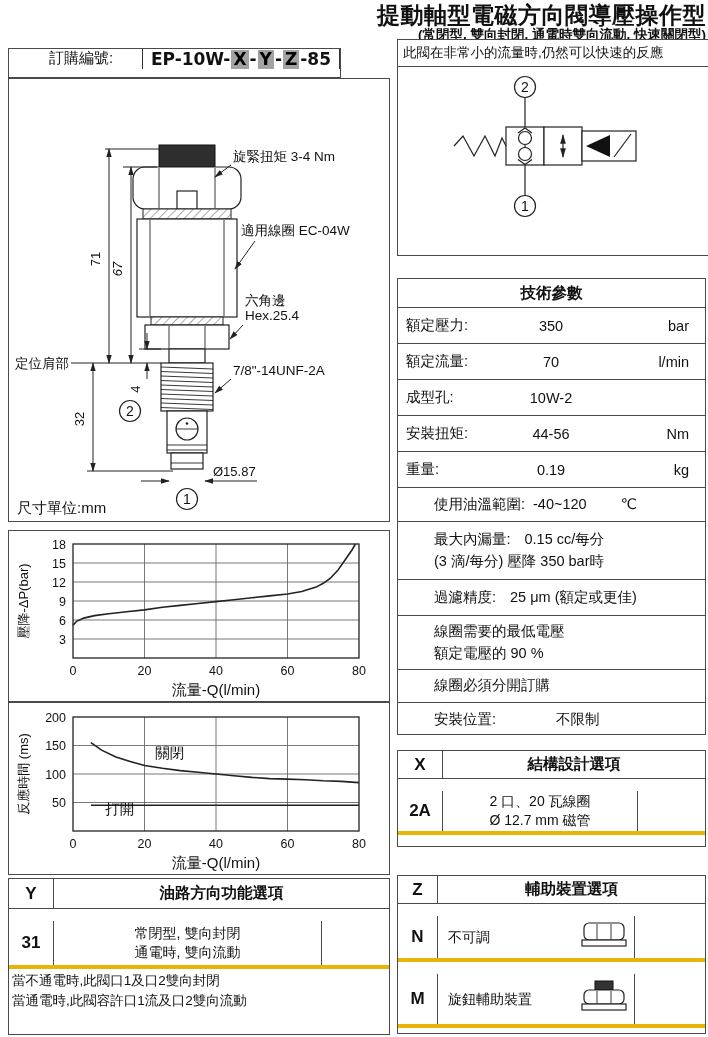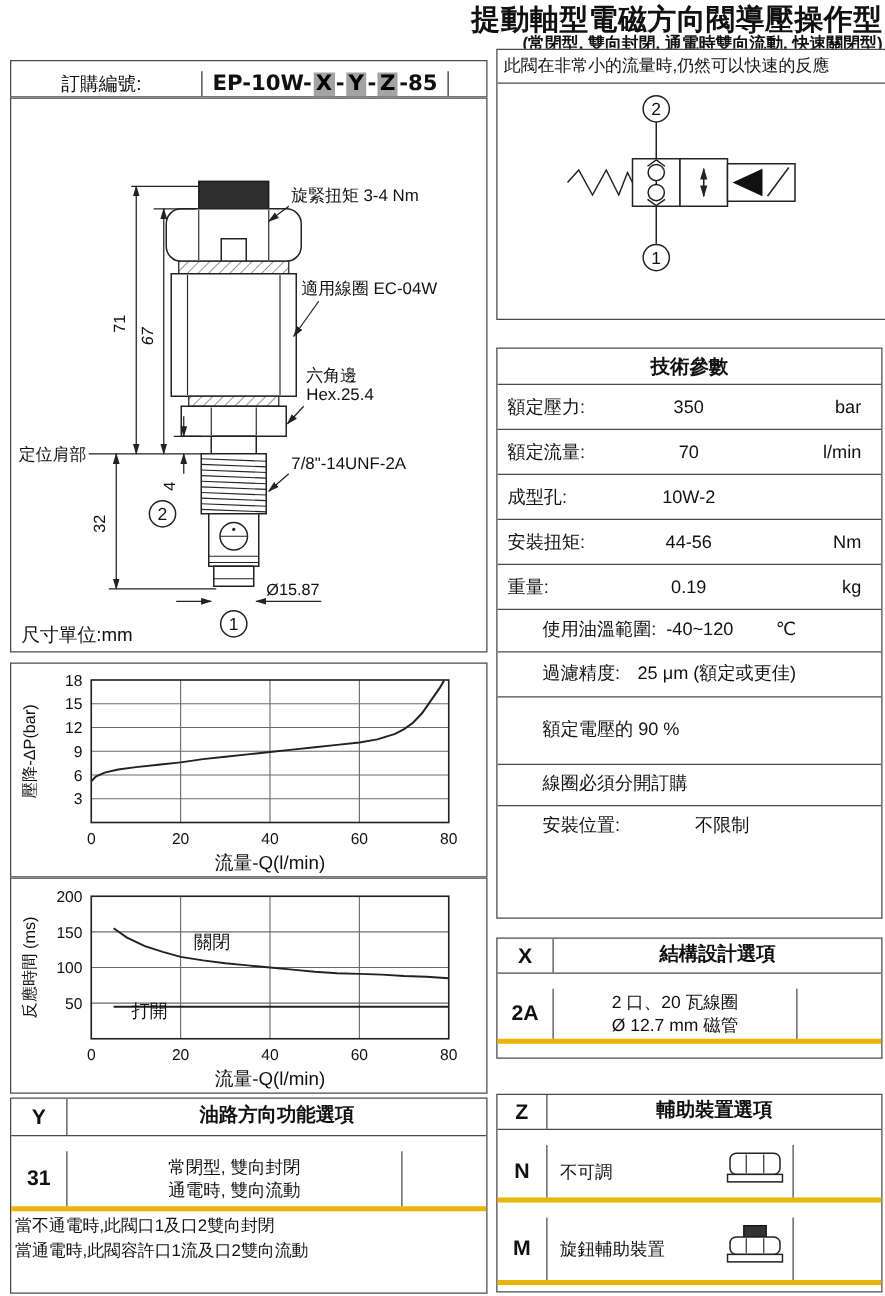--- a/index.html
+++ b/index.html
@@ -8,21 +8,21 @@
     position:relative; width:708px; height:1037px; overflow:hidden;
     font-family:"Liberation Sans","DejaVu Sans",sans-serif; color:#111;
   }
   .box { position:absolute; border:1px solid #4a4a4a; background:#fff; }
 
   
   .title { position:absolute; top:0; right:2px; font-size:23px; font-weight:700; letter-spacing:0.5px; white-space:nowrap; }
   .subtitle { position:absolute; top:26px; right:2px; font-size:13.5px; font-weight:800; white-space:nowrap; }
 
   
-  .order-box { left:8px; top:48px; width:382px; height:30px; display:flex; align-items:flex-end; }
+  .order-box { left:8px; top:48px; width:333px; height:30px; display:flex; align-items:flex-start; }
   .order-label { width:152px; display:flex; align-items:center; padding-left:40px; font-size:15px; }
   .order-cell { border-left:1px solid #333; border-right:1px solid #333; display:flex; align-items:center; padding:0 8px; font-weight:bold; font-size:17px; font-family:"DejaVu Sans",sans-serif; white-space:nowrap; }
   .code-letter { display:inline-block; background:#a3a3a3; color:#000; padding:0 2px; margin:0 1px; line-height:19px; }
 
   
   .drawing-box { left:8px; top:78px; width:382px; height:444px; }
   .chart1-box  { left:8px; top:530px; width:382px; height:172px; }
   .chart2-box  { left:8px; top:702px; width:382px; height:173px; }
   .y-table     { left:8px; top:878px; width:382px; height:157px; }
 
@@ -286,24 +286,29 @@
       <span class="unit">Nm</span>
   </div>
   <div class="tt-row tt-cols h36">
     <span class="lab">重量:</span>
       <span class="val">0.19</span>
       <span class="unit">kg</span>
   </div>
   <div class="tt-row h34">
     <span class="tt-line"><span>使用油溫範圍:</span><span class="gap8">-40~120</span><span class="gap34">℃</span></span>
   </div>
+  <div class="tt-row h58">
+    <span class="tt-line"><span>最大內漏量:</span><span class="gap14">0.15 cc/每分</span></span>
+    <span class="tt-line">(3 滴/每分) 壓降 350 bar時</span>
+  </div>
   <div class="tt-row h36b">
     <span class="tt-line"><span>過濾精度:</span><span class="gap14">25 μm (額定或更佳)</span></span>
   </div>
   <div class="tt-row h54">
+    <span class="tt-line">線圈需要的最低電壓</span>
     <span class="tt-line">額定電壓的 90 %</span>
   </div>
   <div class="tt-row h33">
     <span class="tt-line">線圈必須分開訂購</span>
   </div>
   <div class="tt-row h34">
     <span class="tt-line"><span>安裝位置:</span><span class="gap60">不限制</span></span>
   </div>
 </div>
 

